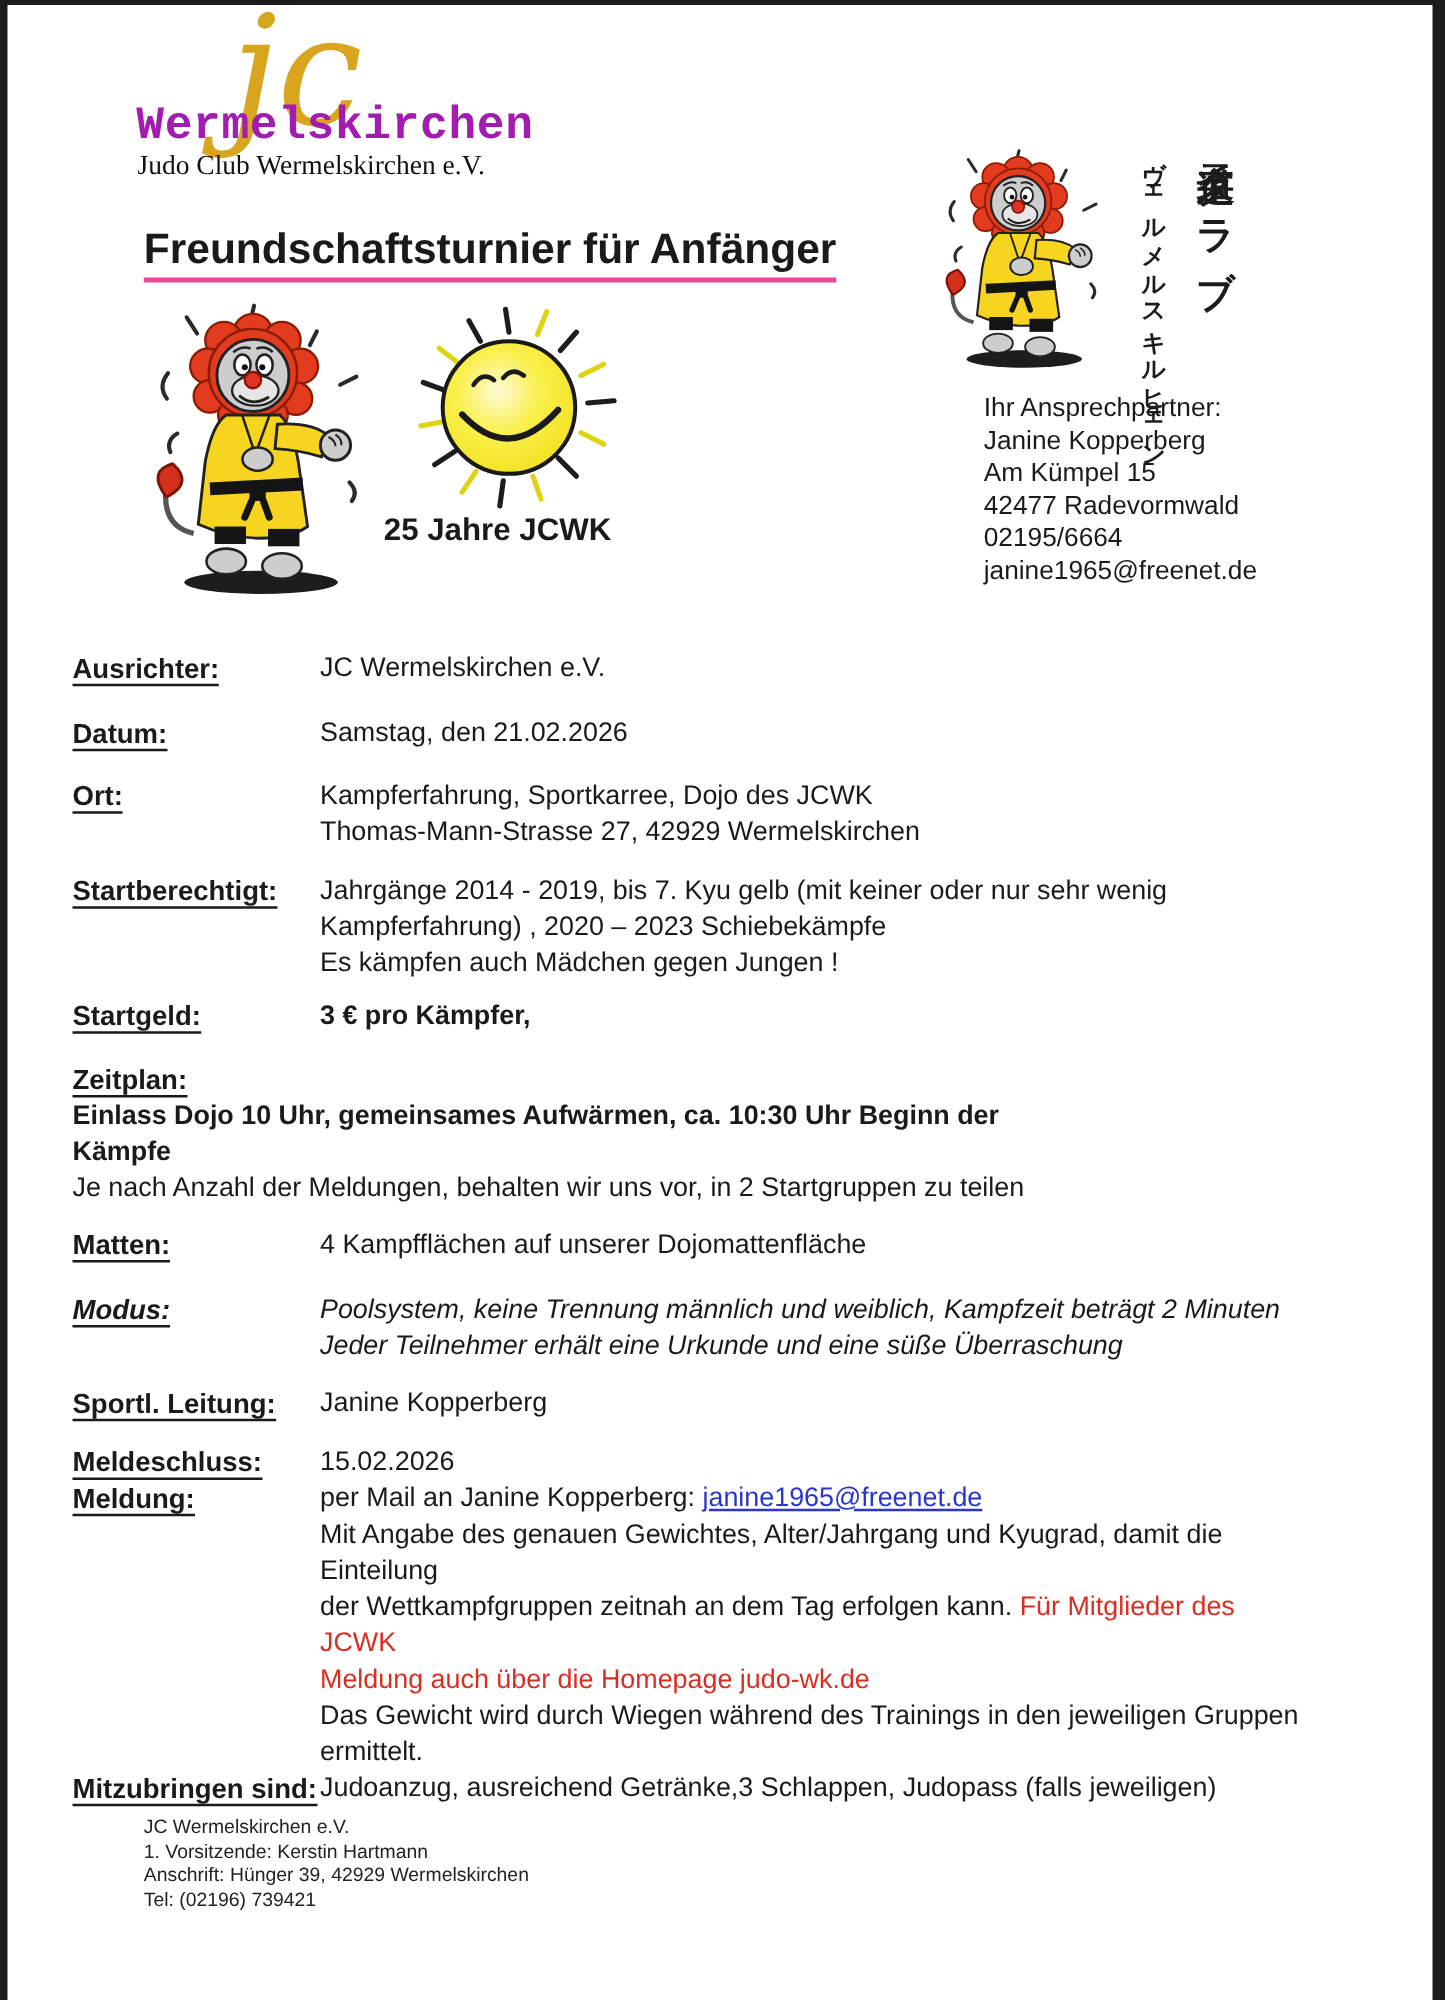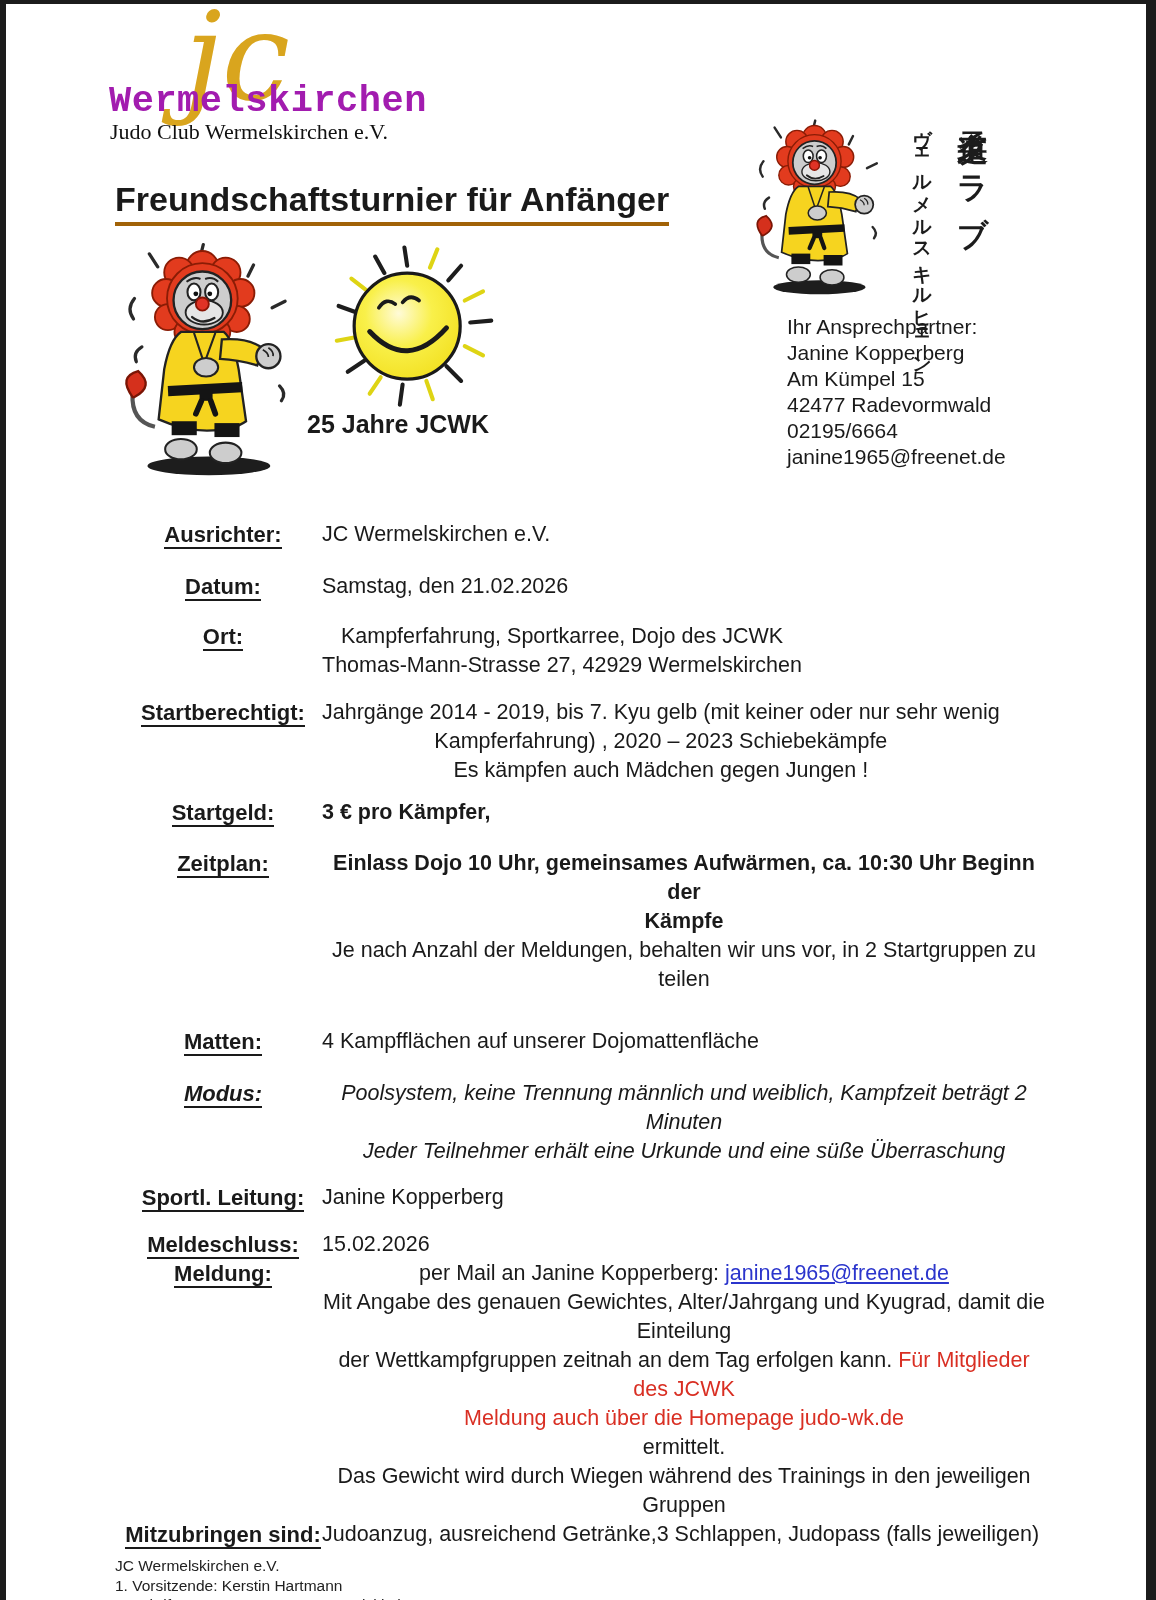--- a/index.html
+++ b/index.html
@@ -24,52 +24,52 @@
     font-size:37px; color:#a21caf; letter-spacing:0.5px;
   }
   .logo-sub {
     position:absolute; left:104px; top:115px; z-index:2;
     font-family:"Liberation Serif", serif; font-size:22px; color:#111;
   }
 
   .doc-title {
     position:absolute; left:109px; top:176px; z-index:2;
     font-size:34px; font-weight:bold; letter-spacing:0px;
-    border-bottom:4px solid #a16207; padding-bottom:3px;
+    border-bottom:4px solid #ec4899; padding-bottom:3px;
   }
 
   .mascot-right { position:absolute; left:742px; top:108px; width:140px; height:188px; }
   .jp-col { position:absolute; writing-mode:vertical-rl; text-orientation:upright;
             font-family:"Liberation Sans", sans-serif; font-weight:bold; color:#1c1c1c; }
   .jp-col.right { left:945px; top:102px; font-size:31px; letter-spacing:4px; }
   .jp-col.left  { left:903px; top:112px; font-size:19px; letter-spacing:1px; }
 
   .mascot-left { position:absolute; left:108px; top:230px; width:186px; height:248px; }
   .sun-img { position:absolute; left:293px; top:238px; width:220px; height:170px; }
 
   .anniversary { position:absolute; left:301px; top:406px; font-size:25px; font-weight:bold; }
 
   .contact { position:absolute; left:766px; top:310px; font-size:21px; line-height:26px;margin-left:15px; }
 
   
-  .details { padding:11px 100px 0 118px;text-align:center; }
+  .details { padding:11px 100px 0 52px; }
   .row { display:flex; align-items:flex-start; }
   .row .label { width:198px; flex-shrink:0; font-weight:bold; font-size:22px; line-height:29px; }
   .row .label .u { border-bottom:2.5px solid #1a1a1a; padding-bottom:0px; }
   .row .value { font-size:21.5px; line-height:29px; }
   .bv { font-weight:bold; }
   .red { color:#d92f23; }
   .link { color:#2b35cc; text-decoration:underline; cursor:pointer; }
 
   .mb-a { margin-bottom:23px; }
   .mb-b { margin-bottom:21px; }
   .mb-c { margin-bottom:18px; }
   .mb-d { margin-bottom:13px; }
   .mb-e { margin-bottom:22px; }
-  .mb-f { margin-bottom:33px; }
+  .mb-f { margin-bottom:16px;flex-direction:column; }
   .mb-g { margin-bottom:17px;font-style:italic; }
   .mb-h { margin-bottom:0px; }
 
   
   .footer { padding:7px 0 0 109px; font-size:15.5px; line-height:19.5px; color:#222; }
 </style>
 </head>
 <body>
 
 <div class="page">
@@ -266,22 +266,22 @@
       <div class="value">15.02.2026</div>
     </div>
 
     <div class="row mb-h">
       <div class="label"><span class="u">Meldung:</span></div>
       <div class="value">
         <div><span>per Mail an Janine Kopperberg: </span><span class="link">janine1965@freenet.de</span></div>
         <div>Mit Angabe des genauen Gewichtes, Alter/Jahrgang und Kyugrad, damit die Einteilung</div>
         <div><span>der Wettkampfgruppen zeitnah an dem Tag erfolgen kann. </span><span class="red">Für Mitglieder des JCWK</span></div>
         <div class="red">Meldung auch über die Homepage judo-wk.de</div>
+        <div>Das Gewicht wird durch Wiegen während des Trainings in den jeweiligen Gruppen</div>
         <div>ermittelt.</div>
-        <div>Das Gewicht wird durch Wiegen während des Trainings in den jeweiligen Gruppen</div>
       </div>
     </div>
 
     <div class="row">
       <div class="label"><span class="u">Mitzubringen sind:</span></div>
       <div class="value">Judoanzug, ausreichend Getränke,3 Schlappen, Judopass (falls jeweiligen)</div>
     </div>
 
   </div>
 

